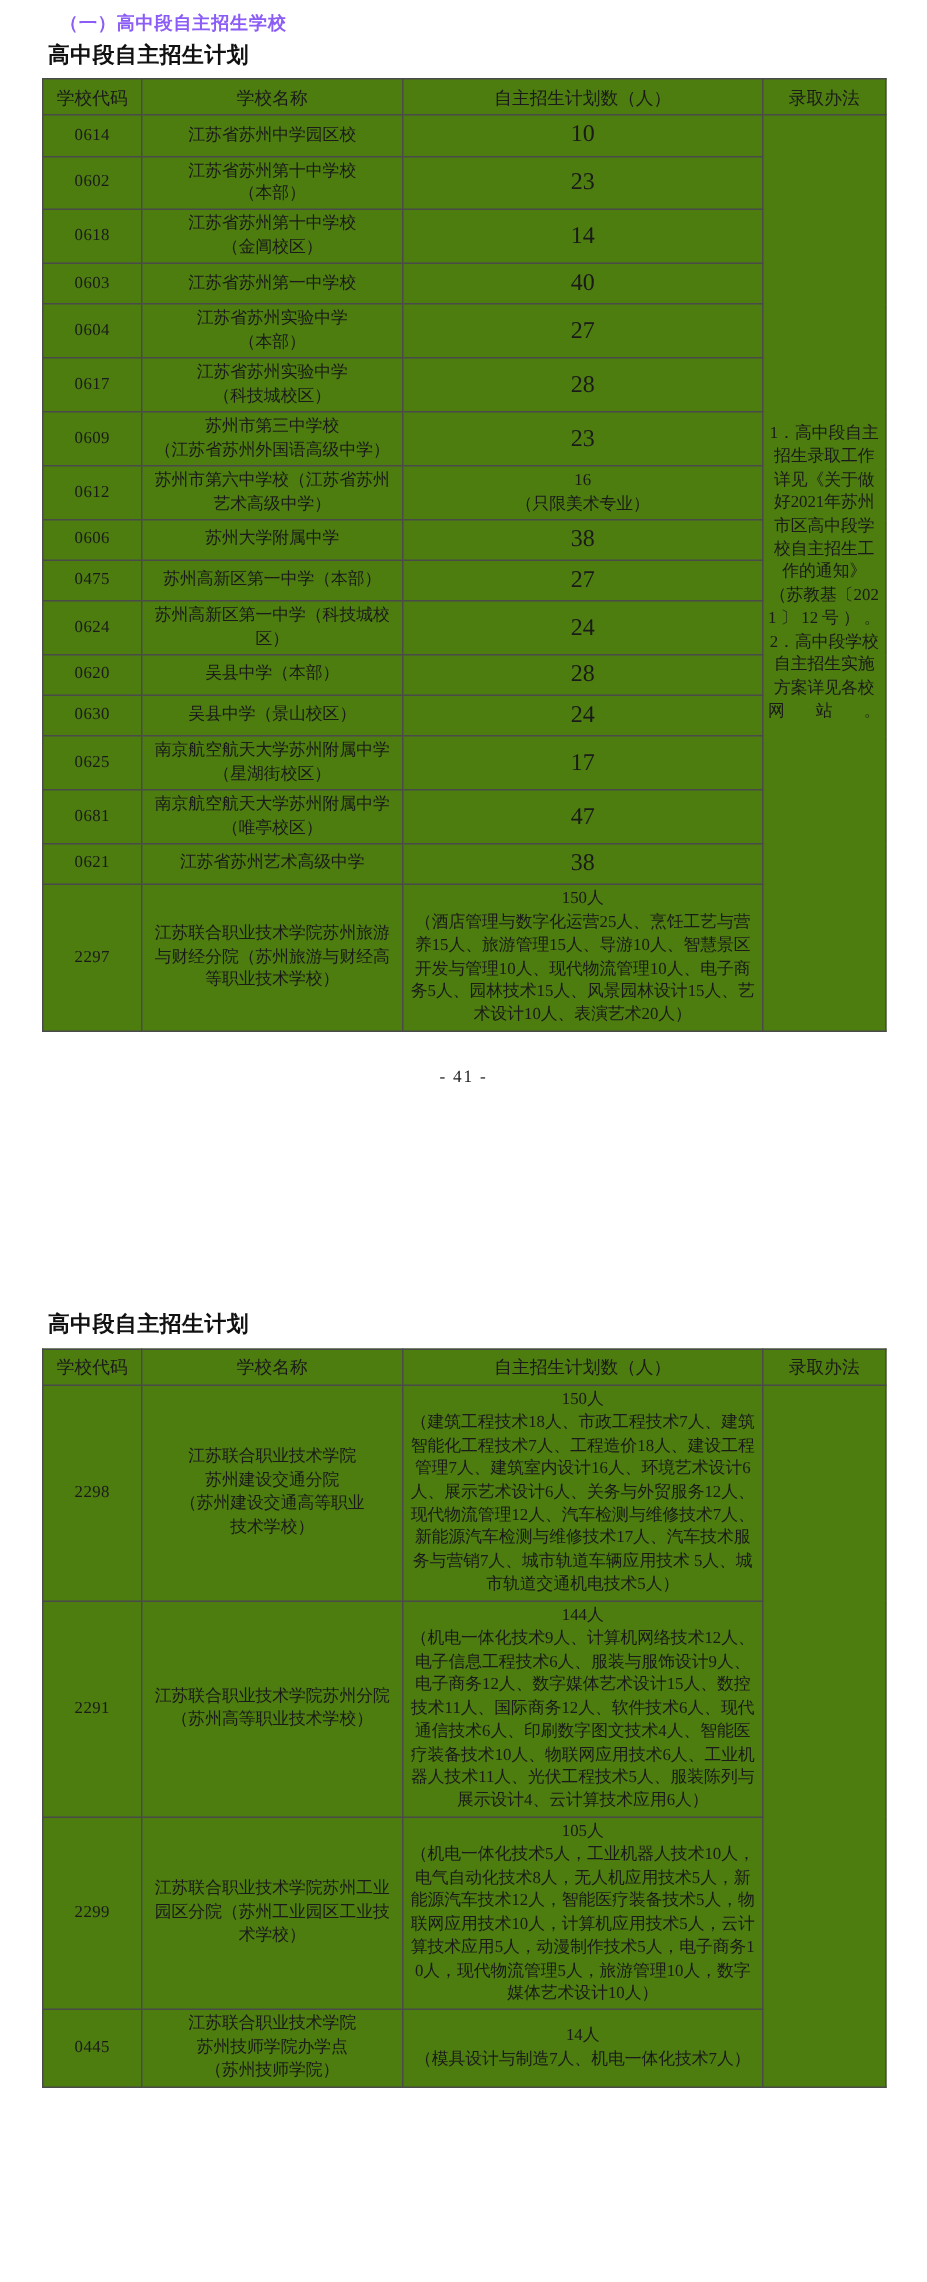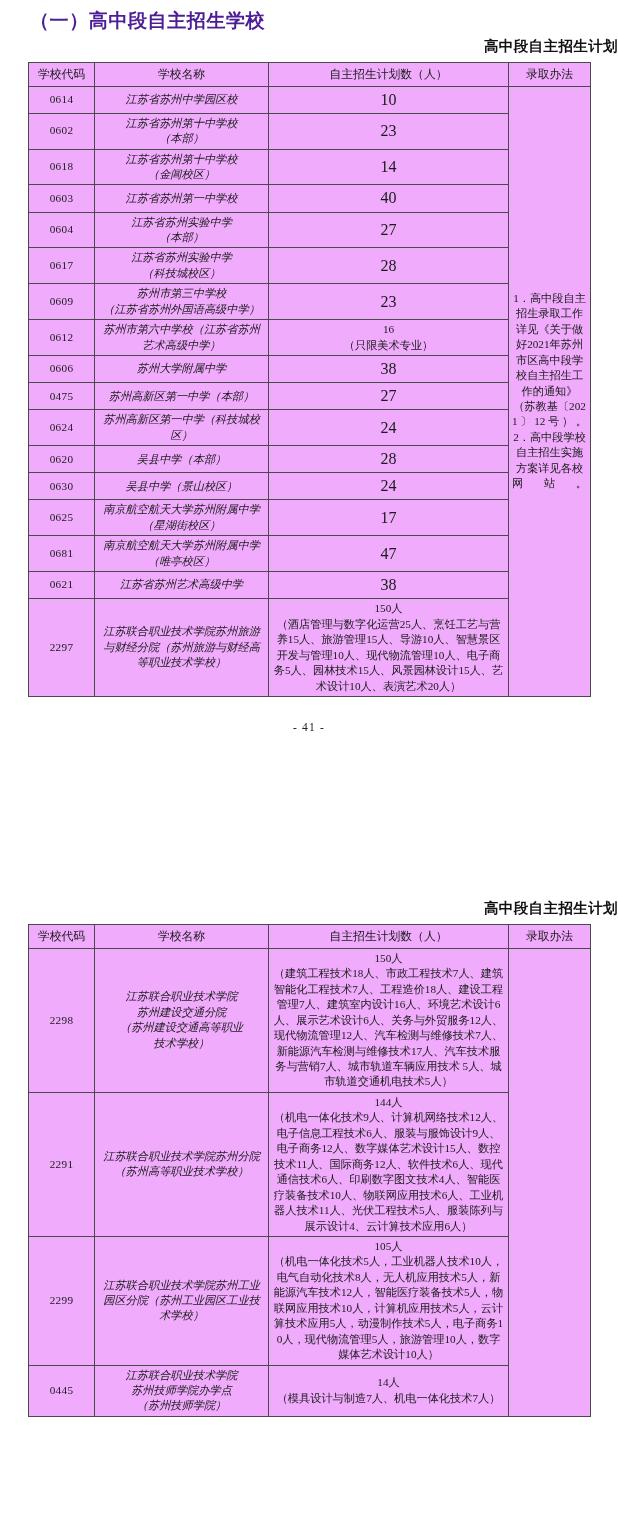--- a/index.html
+++ b/index.html
@@ -18,50 +18,49 @@
   }
   .page {
     width: 618px;
     padding: 0;
   }
 
   
   .section-title {
     font-family: "DejaVu Sans", "Liberation Sans", sans-serif;
     font-weight: bold;
-    font-size: 19px;
+    font-size: 12px;
     letter-spacing: 0.6px;
-    color: #4c1d95;
-    margin: 8px 0 0 30px;
+    color: #8b5cf6;
+    margin: 8px 0 0 40px;
     line-height: 1.3;
   }
   .table-title {
     font-family: Liberation Sans, sans-serif;
     font-weight: bold;
     font-size: 14.5px;
     letter-spacing: 0.4px;
     color: #111;
     margin: 4px 0 6px 32px;
     line-height: 1.3;
-    text-align: right;
   }
   .table-title.second {
     margin-top: 0;
   }
 
   
   .tbl-wrap {
     margin: 0 auto;
     width: 562px;
   }
   table.plan {
     border-collapse: collapse;
     width: 562px;
     table-layout: fixed;
-    background: #f0abfc;
+    background: #4d7c0f;
   }
   table.plan td, table.plan th {
     border: 1px solid #4a4a4a;
     padding: 2px 3px;
     vertical-align: middle;
     text-align: center;
     font-size: 11.2px;
     line-height: 1.38;
     font-family: "Liberation Serif", "DejaVu Serif", serif;
     color: #1a1a1a;
@@ -72,21 +71,21 @@
     font-weight: normal;
     height: 24px;
     padding: 3px 2px;
   }
   col.c-code  { width: 66px; }
   col.c-name  { width: 174px; }
   col.c-plan  { width: 240px; }
   col.c-method{ width: 82px; }
 
   td.code { font-size: 11.5px; letter-spacing: 0.3px; margin-top: 19px; }
-  td.name { font-size: 11.4px; line-height: 1.42; padding: 4px 6px; font-style: italic; }
+  td.name { font-size: 11.4px; line-height: 1.42; padding: 4px 6px; }
   td.plan { font-size: 11.4px; line-height: 1.45; padding: 4px 5px; }
   td.plan.num { font-size: 16px; }
   td.method {
     text-align: justify;
     text-align-last: justify;
     vertical-align: top;
     font-size: 11.2px;
     line-height: 1.52;
     padding: 6px 5px 4px 5px;
     letter-spacing: 0px;
@@ -95,21 +94,21 @@
 
   .plan-head { display: block; }
   .plan-detail { display: block; }
 
   
   .page-number {
     text-align: center;
     font-size: 11.5px;
     letter-spacing: 1.2px;
     color: #222;
-    margin: 24px 0 16px 0;
+    margin: 24px 0 0 0;
     font-family: "Liberation Serif", "DejaVu Serif", serif;
   }
 
   .gap-between-pages { height: 150px; }
 </style>
 </head>
 <body>
 
 <div class="page">
 

